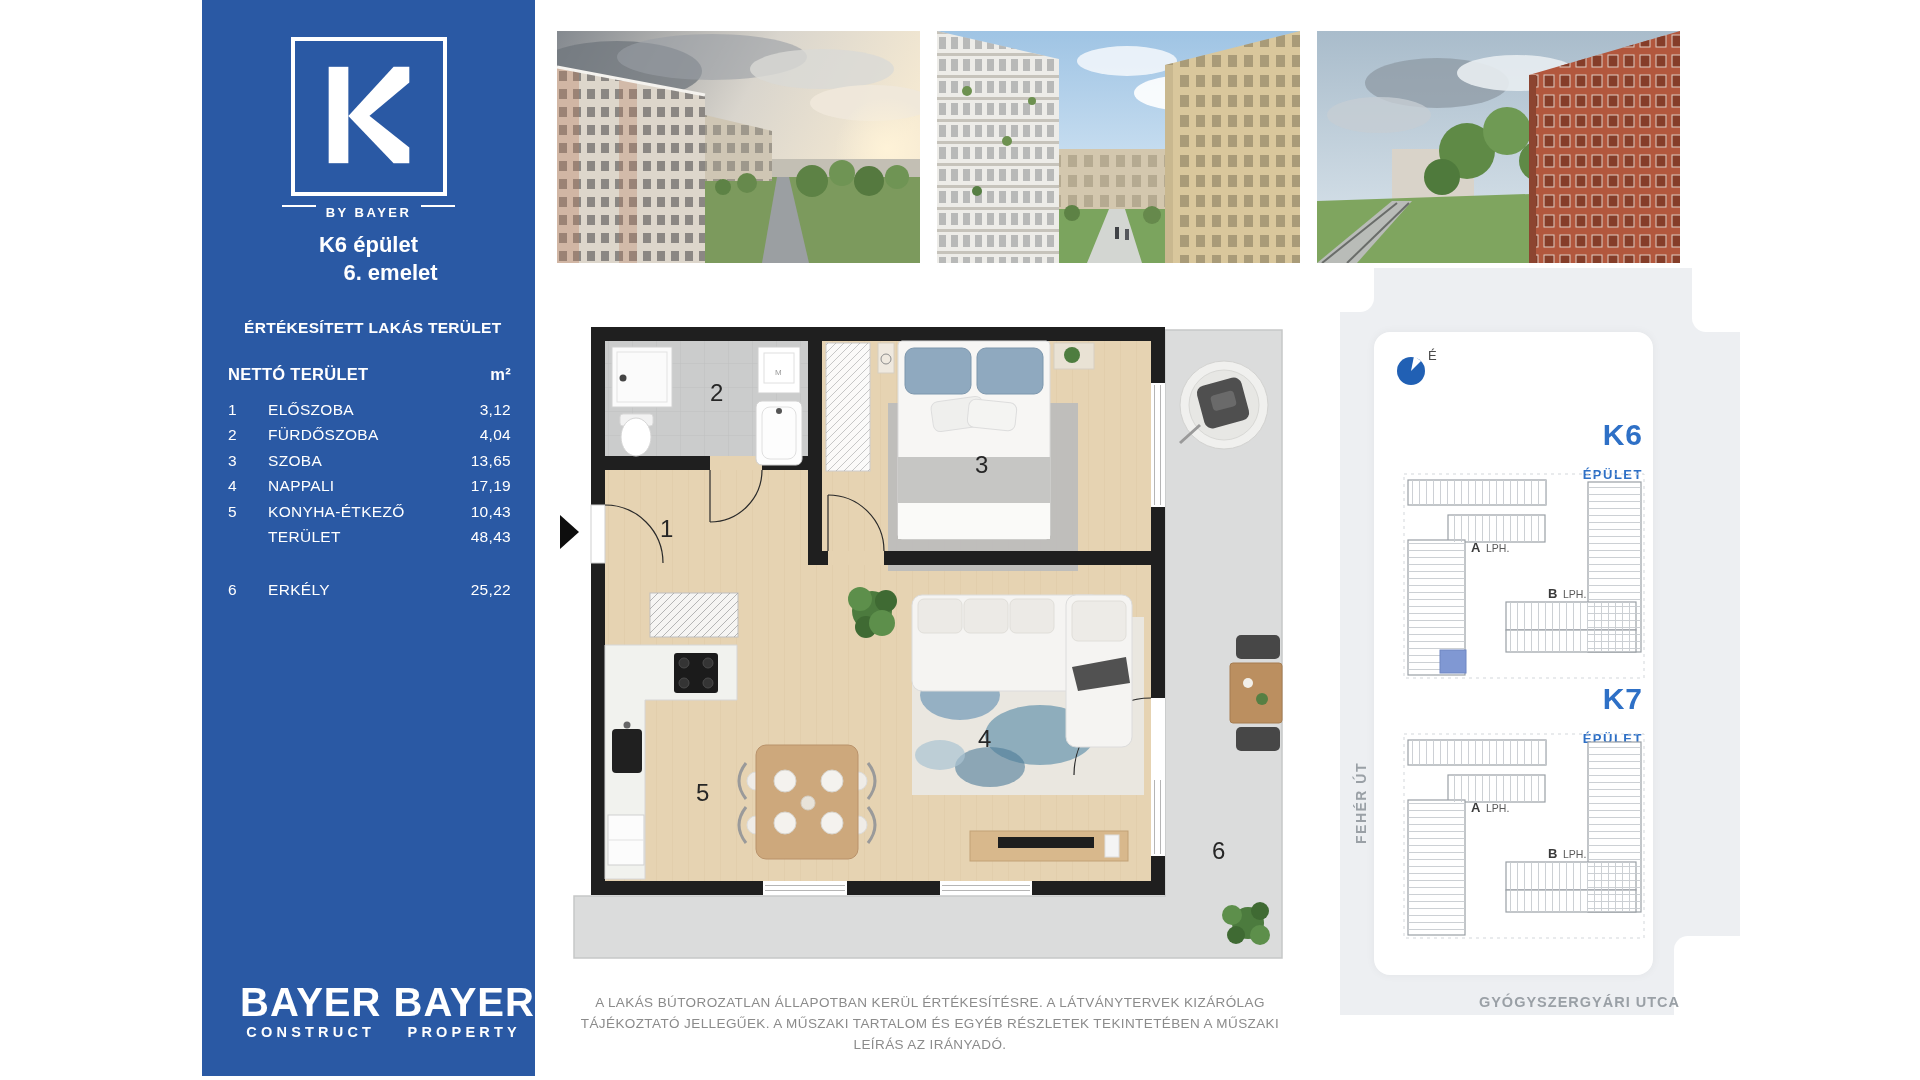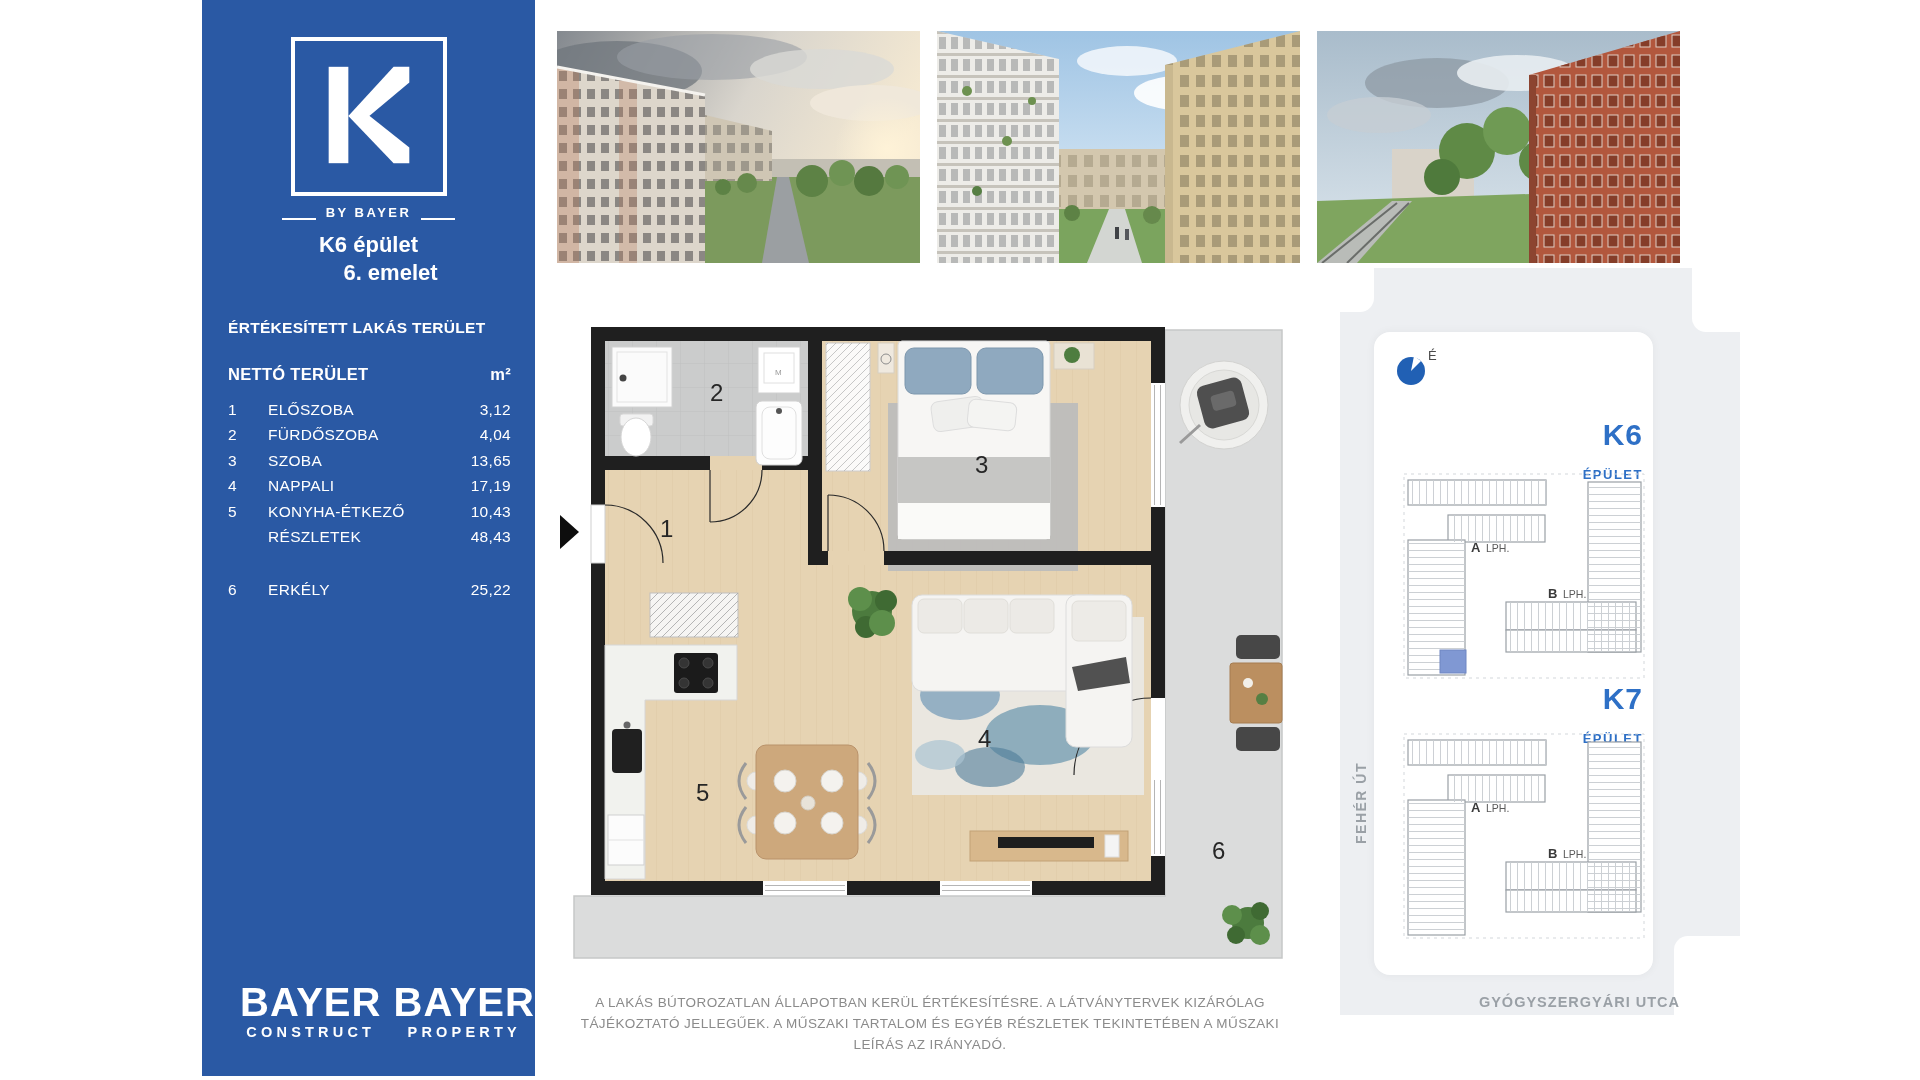--- a/index.html
+++ b/index.html
@@ -6,28 +6,28 @@
   html,body { width:1920px; height:1080px; background:#ffffff; overflow:hidden;
               font-family:"Liberation Sans", sans-serif; }
 
   
   .sidebar { position:absolute; left:202px; top:0; width:333px; height:1076px;
              background:#2a59a4; color:#fff; }
   .logo-box { width:156px; height:159px; border:4px solid #fff; margin:37px auto 0;
               display:flex; align-items:center; justify-content:center; }
   .brand { text-align:center; margin-top:13px; font-size:28px; font-weight:bold;
            letter-spacing:6px; }
-  .byline { display:flex; align-items:flex-end; justify-content:center; gap:10px; margin-top:9px; }
+  .byline { display:flex; align-items:flex-start; justify-content:center; gap:10px; margin-top:9px; }
   .byline .rule { width:34px; height:2px; background:#fff; }
   .byline .txt { font-size:13px; font-weight:bold; letter-spacing:2.5px; }
   .unit-code { text-align:center; margin-top:24px; font-size:46px; font-weight:bold;
                letter-spacing:1px; }
   .bld, .flr { text-align:center; font-size:22px; font-weight:bold; }
   .bld { margin-top:12px; } .flr { margin-top:2px;padding-left:44px; }
-  .area-block { padding:0 24px 0 26px; margin-top:33px; }
+  .area-block { padding:0 24px 0 42px; margin-top:33px; }
   .area-label { font-size:15.5px; font-weight:bold; letter-spacing:.3px; }
   .area-value { font-size:26px; font-weight:bold; margin-top:5px; }
   .nettab { padding:0 24px 0 26px; margin-top:28px; }
   .nettab .head { display:flex; justify-content:space-between; font-size:16.5px;
                   font-weight:bold; letter-spacing:.3px; }
   .nettab .rows { margin-top:13px; }
   .nettab .row { display:flex; font-size:15.5px; letter-spacing:.3px; height:25.5px;
                  align-items:center; }
   .nettab .row .n { width:40px; } .nettab .row .nm { flex:1; }
   .nettab .row .v { text-align:right; }
@@ -123,21 +123,21 @@
         <span class="nm">NAPPALI</span>
         <span class="v">17,19</span>
       </div>
       <div class="row">
         <span class="n">5</span>
         <span class="nm">KONYHA-ÉTKEZŐ</span>
         <span class="v">10,43</span>
       </div>
       <div class="row">
         <span class="n"></span>
-        <span class="nm">RÉSZLETEK</span>
+        <span class="nm">TERÜLET</span>
         <span class="v">48,43</span>
       </div>
       <div class="row gap">
         <span class="n">6</span>
         <span class="nm">ERKÉLY</span>
         <span class="v">25,22</span>
       </div>
     </div>
   </div>
 

